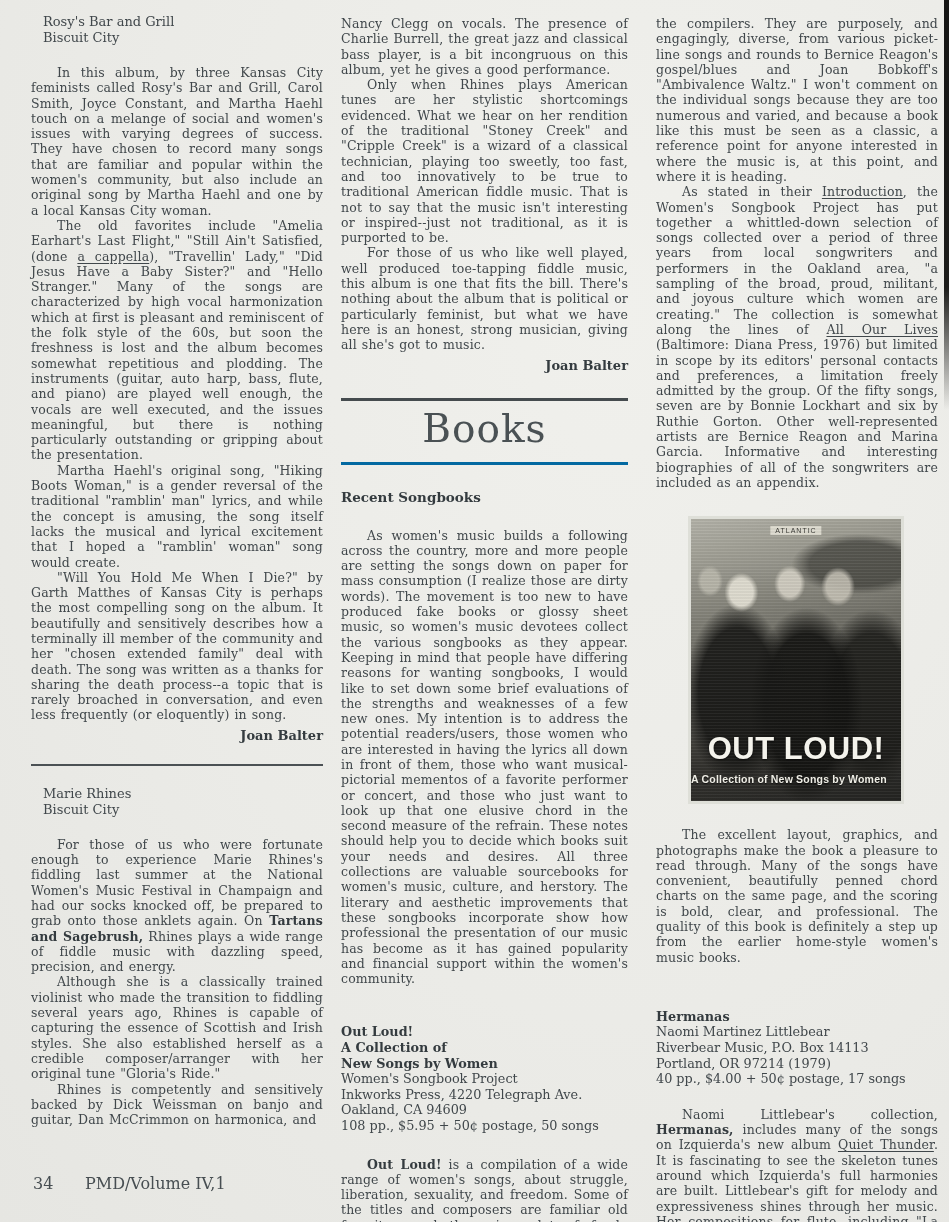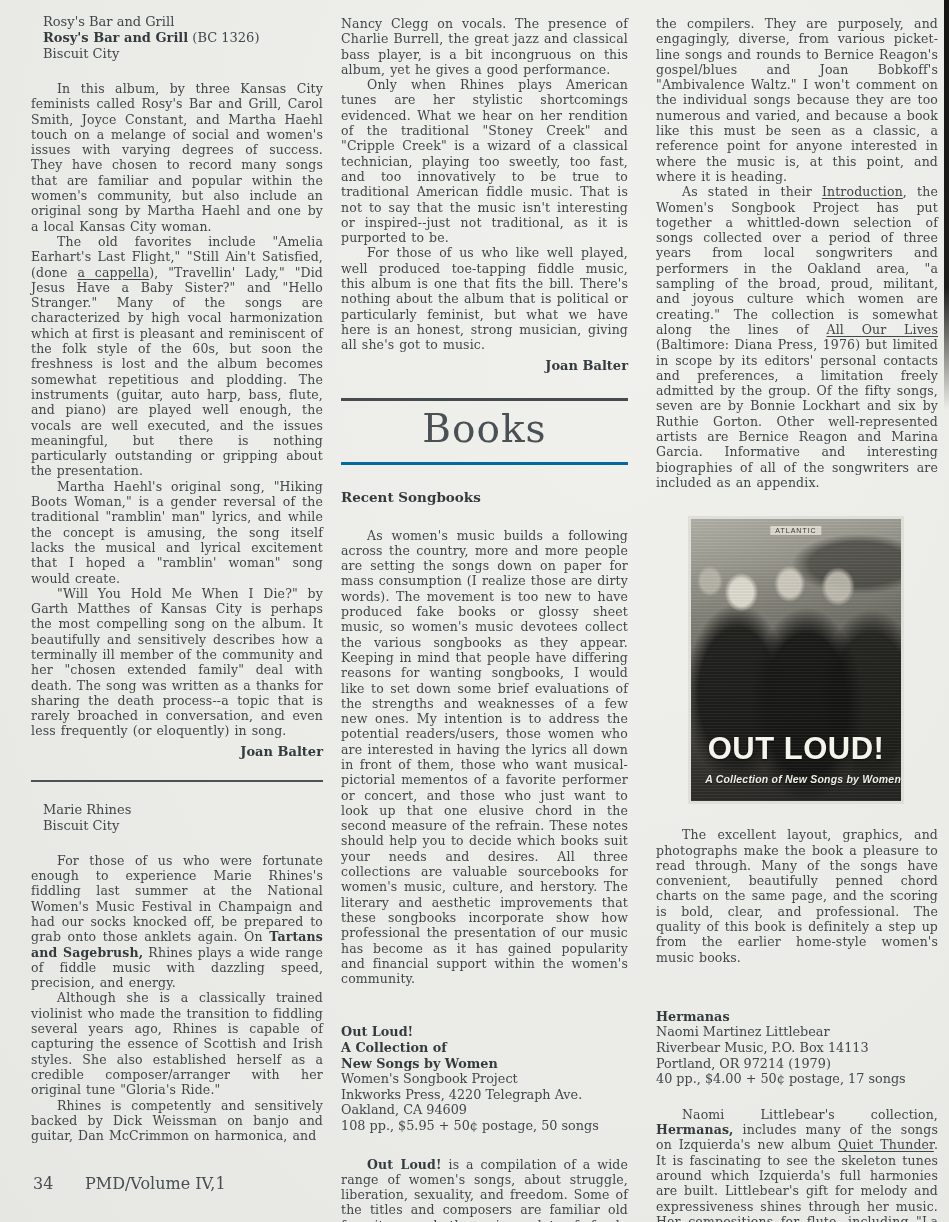--- a/index.html
+++ b/index.html
@@ -60,43 +60,41 @@
     font-family:"Liberation Sans", sans-serif;font-size:7px;letter-spacing:1px;
     padding:1px 5px;
   }
   .photo-title{
     position:absolute;left:0;right:0;bottom:34px;text-align:center;z-index:2;
     font-family:"Liberation Sans", sans-serif;font-weight:bold;
     font-size:31px;letter-spacing:0.5px;color:#f4f3ec;
     text-shadow:0 1px 2px rgba(0,0,0,0.6);
   }
   .photo-caption{
-    position:absolute;left:0;right:0;bottom:16px;text-align:right;z-index:2;
+    position:absolute;left:0;right:0;bottom:16px;text-align:left;z-index:2;
     font-family:"Liberation Sans", sans-serif;font-weight:bold;
     font-size:10.5px;color:#efeee6;letter-spacing:0.2px;
     text-shadow:0 1px 1px rgba(0,0,0,0.6);
-    font-style:italic;
   }
   .footer{
     position:absolute;left:33px;top:1174px;font-size:16px;color:#474e52;
     display:flex;align-items:baseline;
   }
   .footer .pgnum{width:52px;}
   .scan-edge{
     position:absolute;right:0;top:0;width:5px;height:410px;
     background:linear-gradient(180deg,#151514 0%,#1d1d1b 70%,rgba(29,29,27,0) 100%);
   }
 </style>
 </head>
 <body>
 
 <div class="col" id="col1">
   <div class="head">
     <div>Rosy's Bar and Grill</div>
-    <div><span class="b">Rosy's Bar and Grill</span><span> (BC 1326)</span></div>
     <div>Biscuit City</div>
   </div>
   <p class="ind">In this album, by three Kansas City feminists called Rosy's Bar and Grill, Carol Smith, Joyce Constant, and Martha Haehl touch on a melange of social and women's issues with varying degrees of success. They have chosen to record many songs that are familiar and popular within the women's community, but also include an original song by Martha Haehl and one by a local Kansas City woman.</p>
   <p class="ind"><span>The old favorites include "Amelia Earhart's Last Flight," "Still Ain't Satisfied, (done </span><span class="u">a cappella</span><span>), "Travellin' Lady," "Did Jesus Have a Baby Sister?"  and "Hello Stranger." Many of the songs are characterized by high vocal harmonization which at first is pleasant and reminiscent of the folk style of the 60s, but soon the freshness is lost and the album becomes somewhat repetitious and plodding.  The instruments (guitar, auto harp, bass, flute, and piano) are played well enough, the vocals are well executed, and the issues meaningful, but there is nothing particularly outstanding or gripping about the presentation.</span></p>
   <p class="ind">Martha Haehl's original song, "Hiking Boots Woman," is a gender reversal of the traditional "ramblin' man" lyrics, and while the concept is amusing, the song itself lacks the musical and lyrical excitement that I hoped a "ramblin' woman" song would create.</p>
   <p class="ind">"Will You Hold Me When I Die?" by Garth Matthes of Kansas City is perhaps the most compelling song on the album.  It beautifully and sensitively describes how a terminally ill member of the community and her "chosen extended family" deal with death.  The song was written as a thanks for sharing the death process--a topic that is rarely broached in conversation, and even less frequently (or eloquently) in song.</p>
   <div class="byline">Joan Balter</div>
   <hr class="rule">
   <div class="head">
     <div>Marie Rhines</div>

